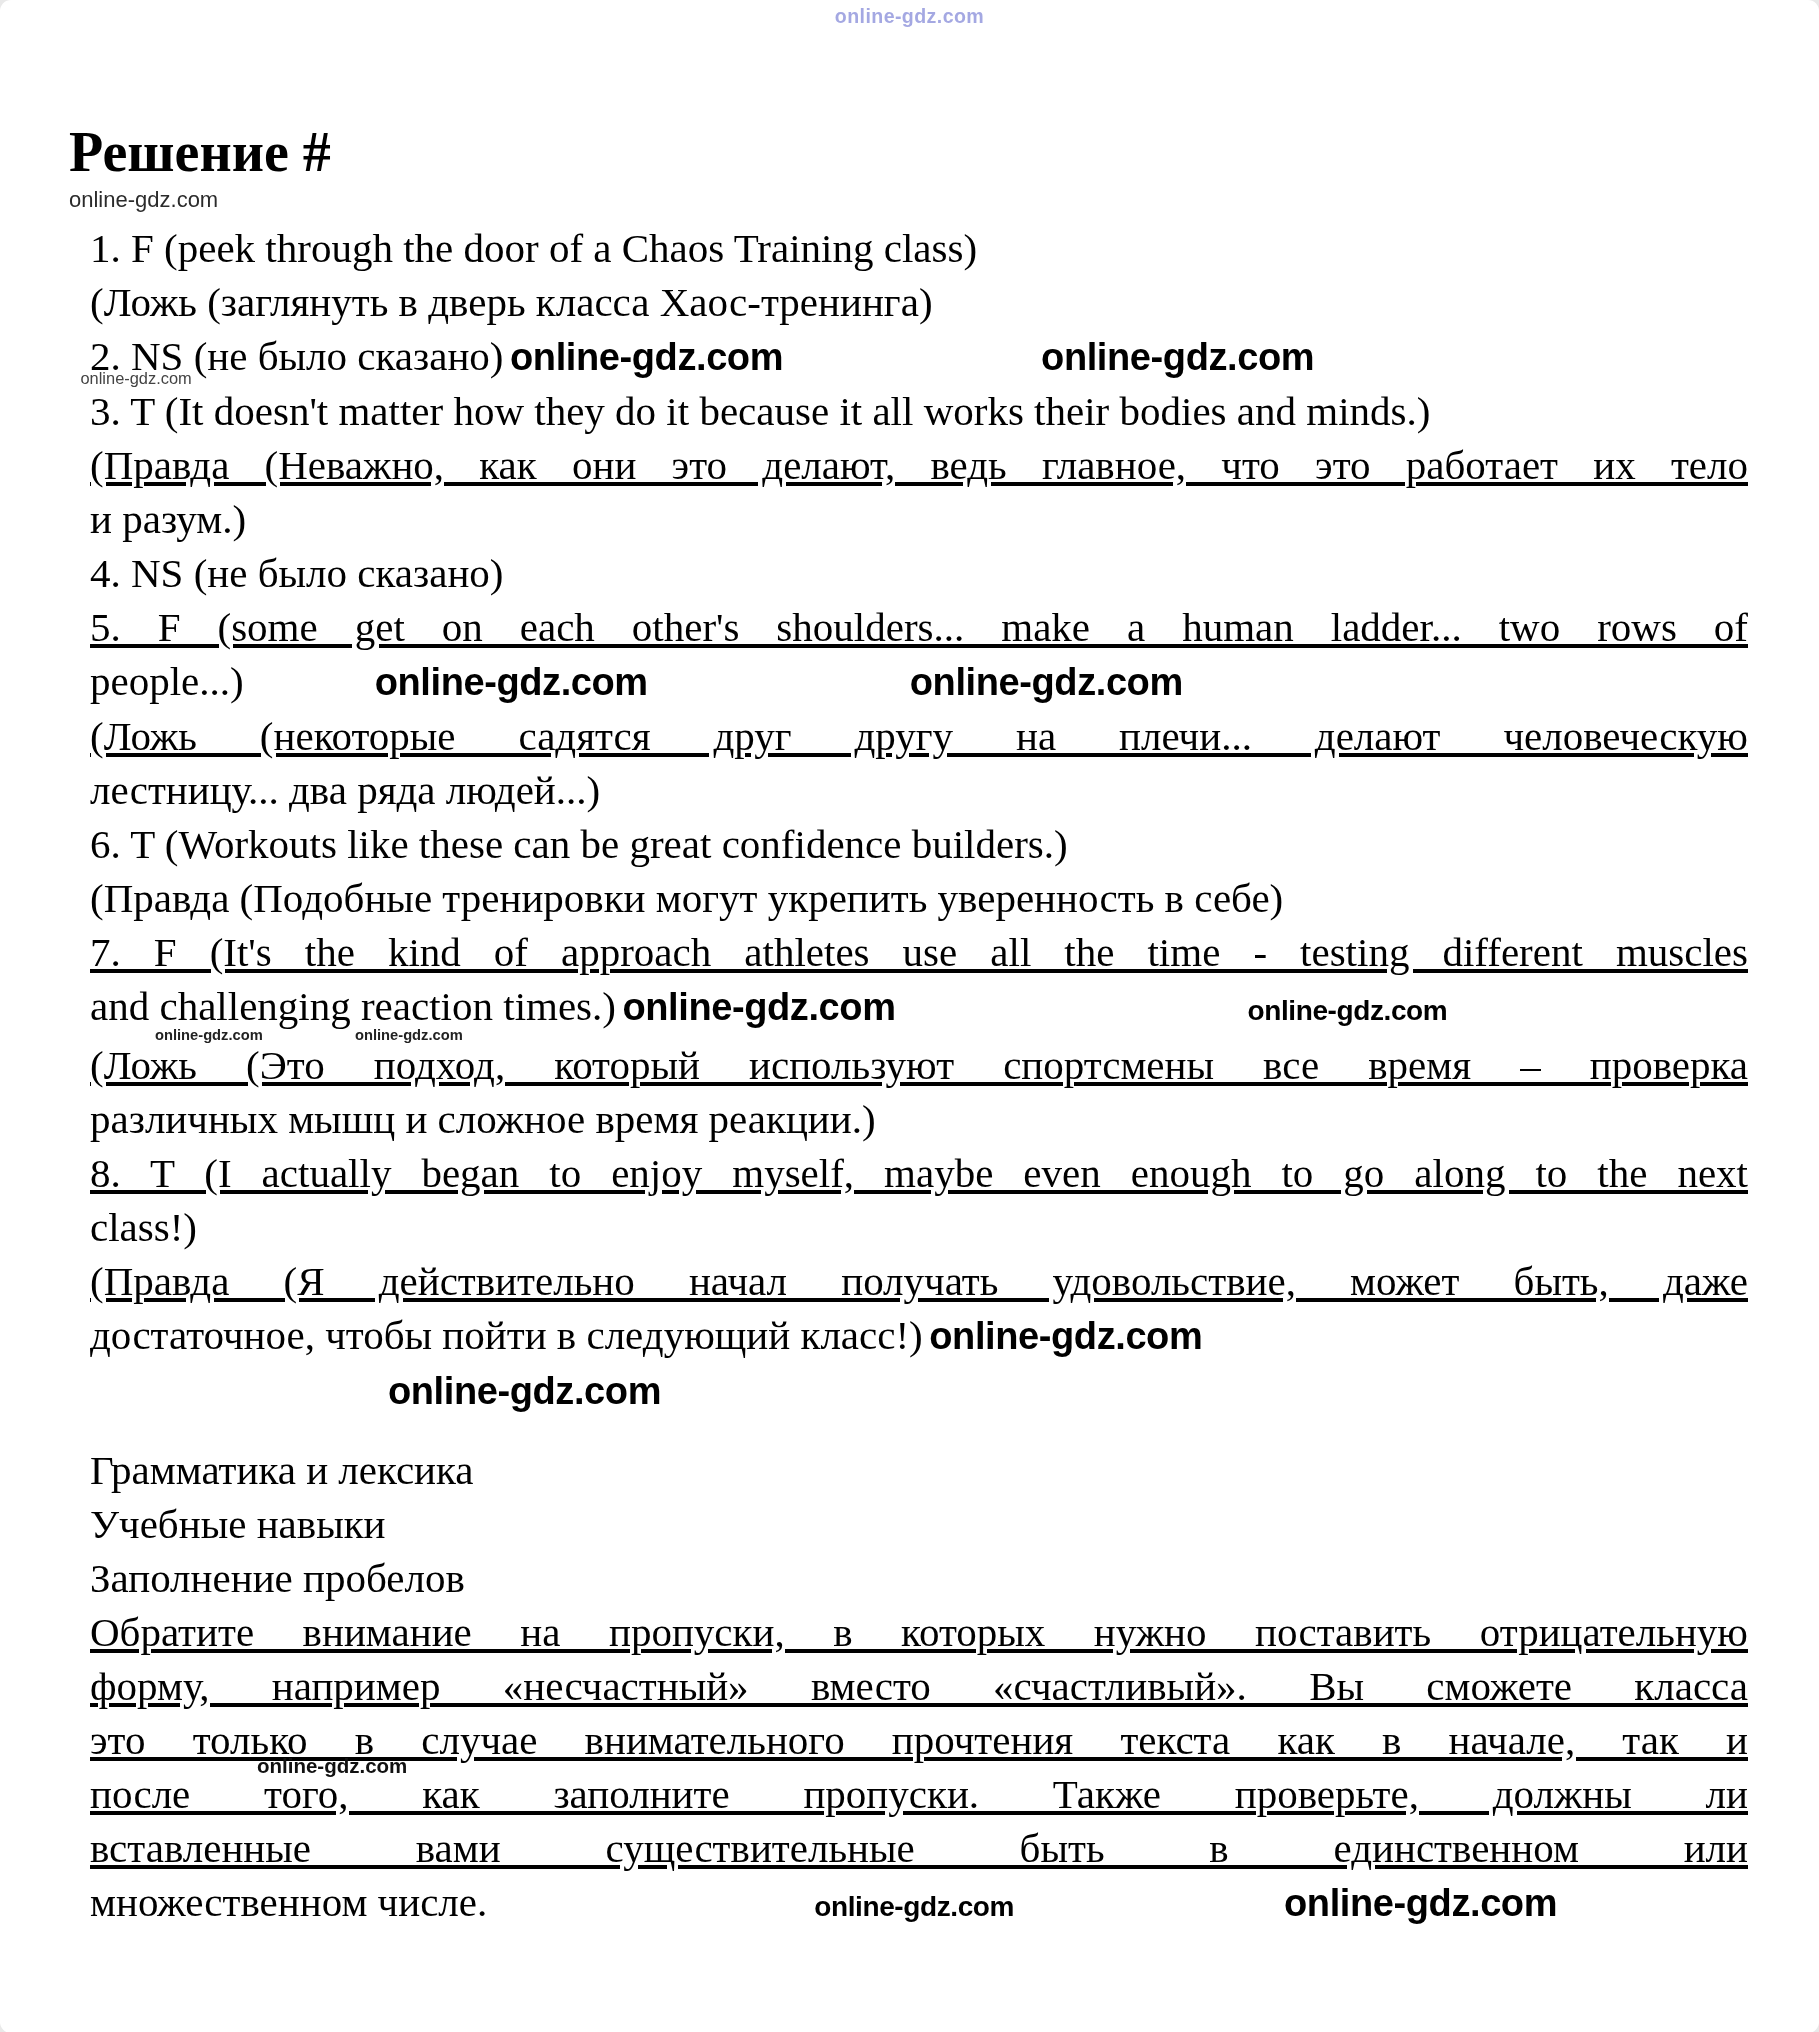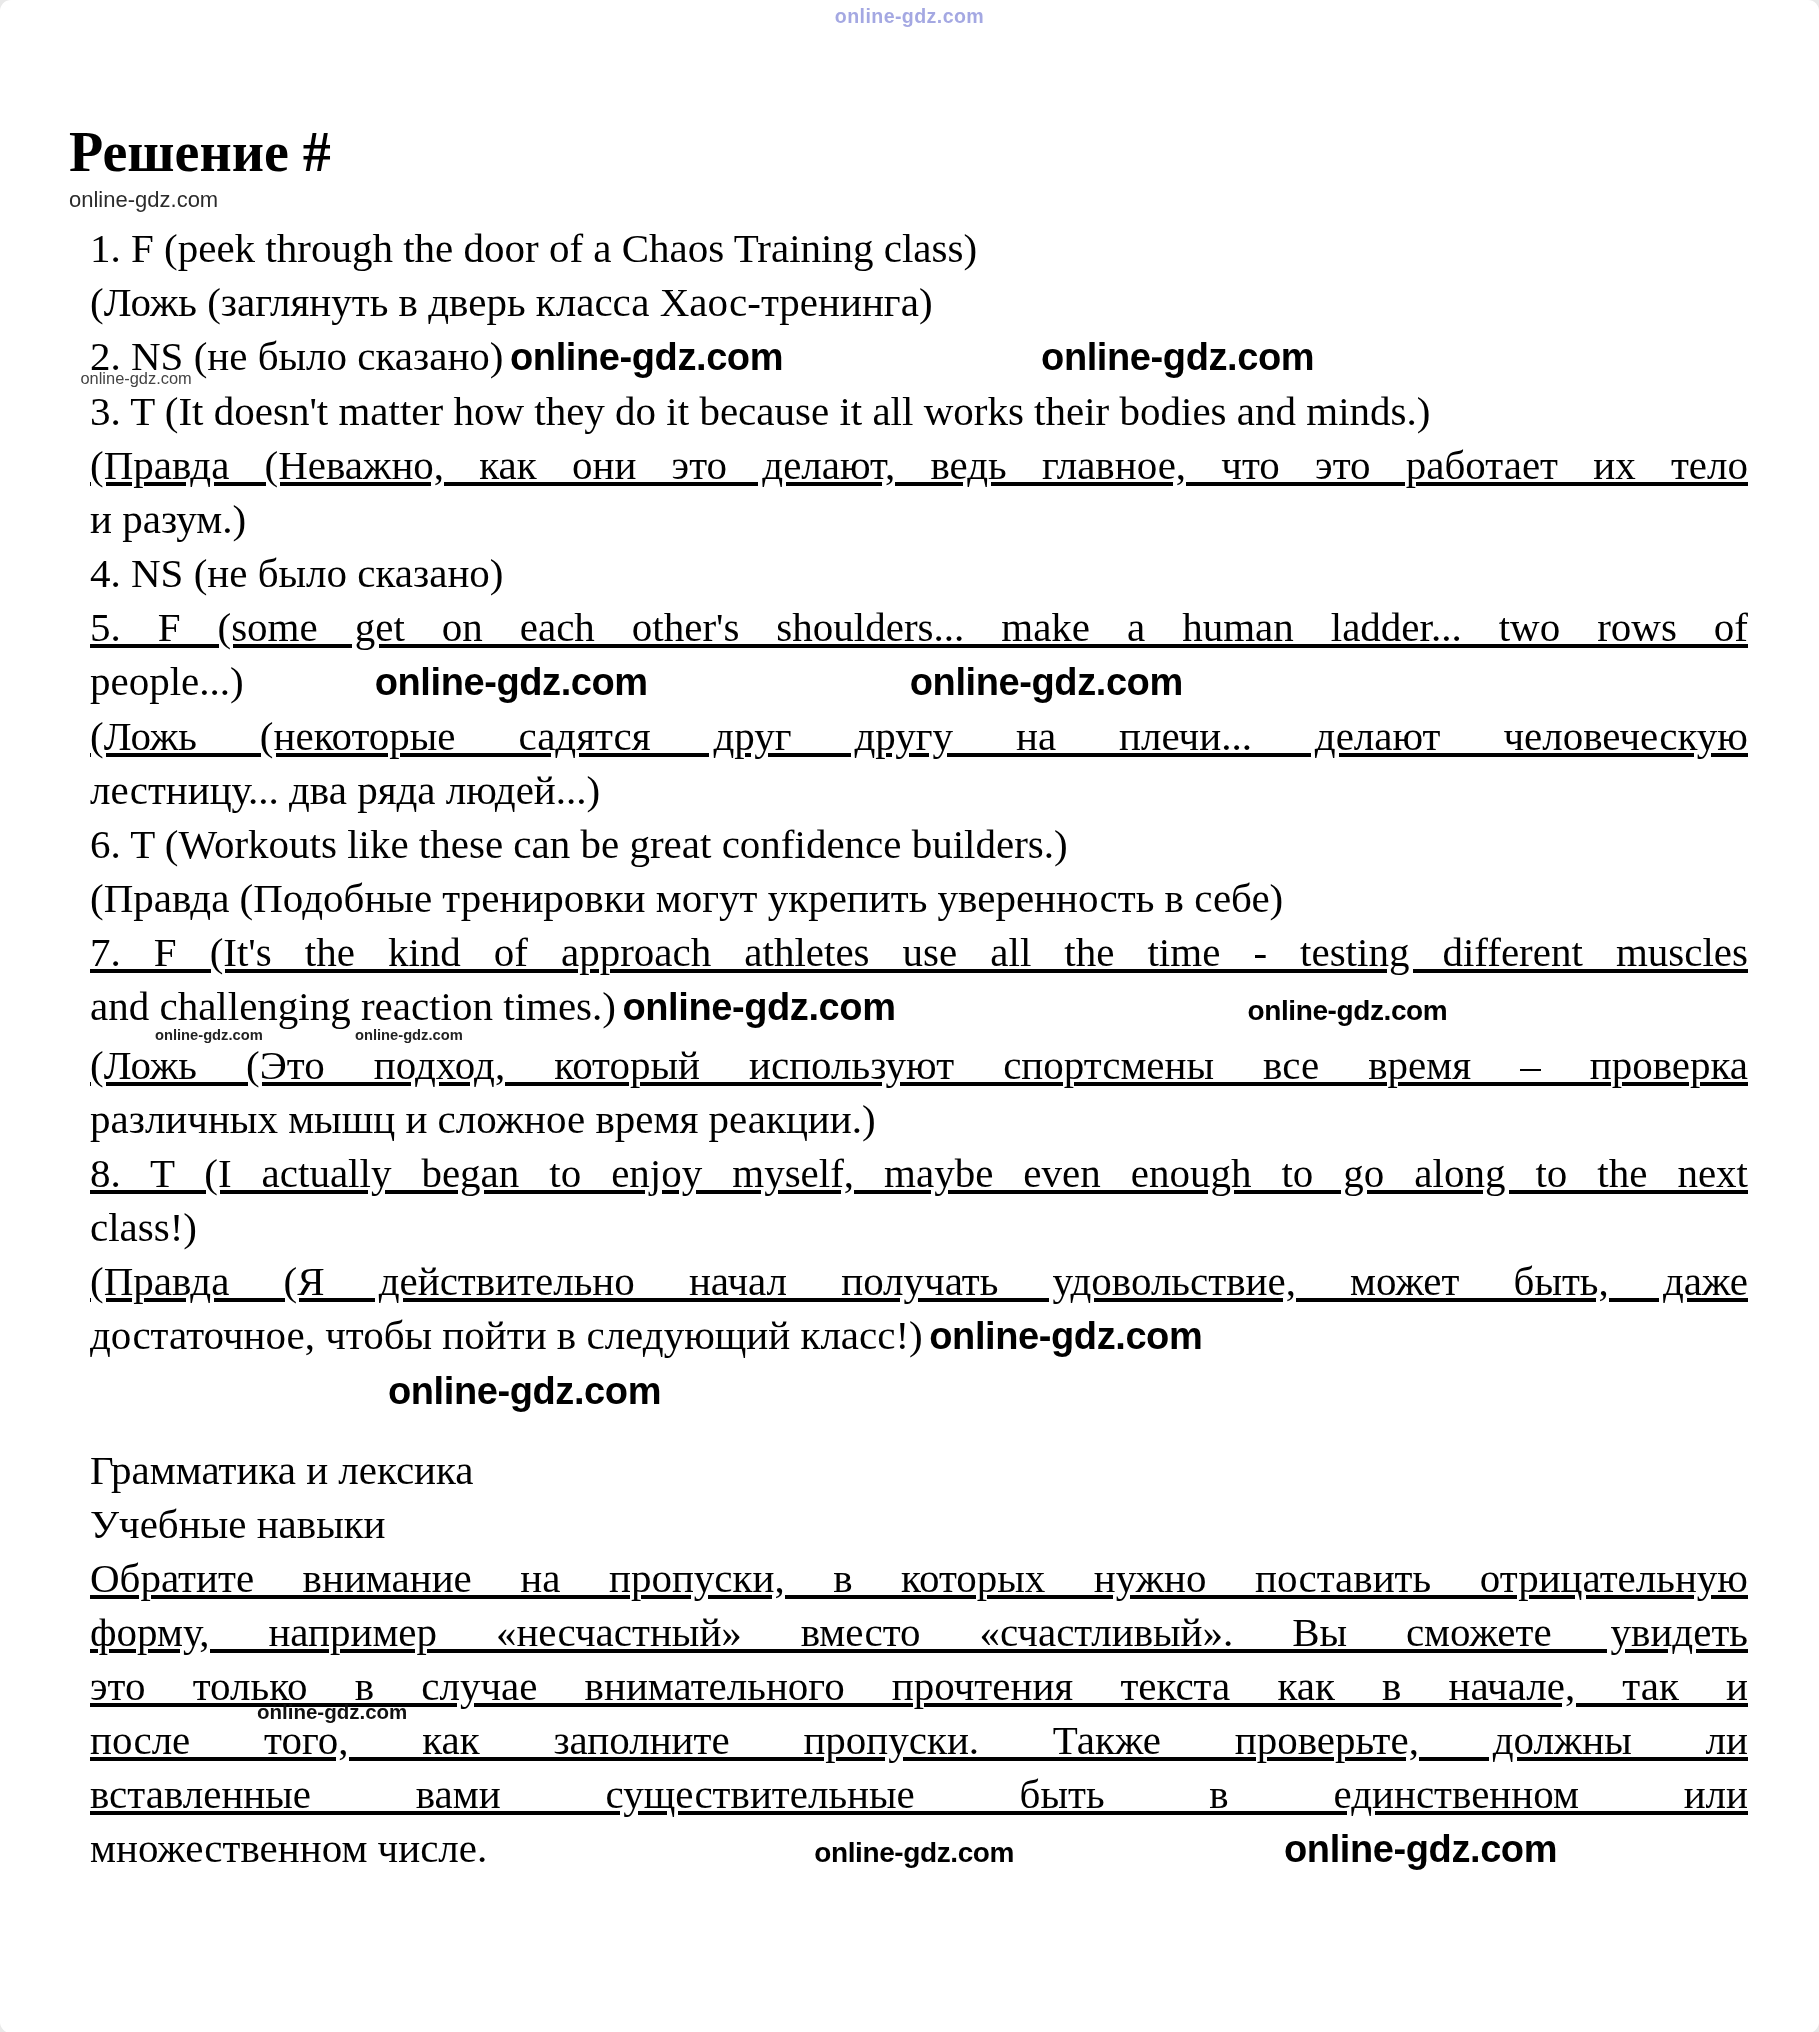--- a/index.html
+++ b/index.html
@@ -115,23 +115,24 @@
     </div>
 
     <div class="t-line">
       <span class="wm-big" style="margin-left:298px">online-gdz.com</span>
     </div>
 
     <div class="gap"></div>
 
     <div class="t-line">Грамматика и лексика</div>
     <div class="t-line">Учебные навыки</div>
+    <div class="t-line">Заполнение пробелов</div>
 
     <div class="t-line jl">Обратите внимание на пропуски, в которых нужно поставить отрицательную</div>
-    <div class="t-line jl">форму, например «несчастный» вместо «счастливый». Вы сможете увидеть</div>
+    <div class="t-line jl">форму, например «несчастный» вместо «счастливый». Вы сможете класса</div>
     <div class="t-line jl">это только в случае внимательного прочтения текста как в начале, так и</div>
     <div class="wm-row">
       <span class="wm-tiny" style="left:188px; top:-13px; font-size:20.5px; color:#111;">online-gdz.com</span>
     </div>
     <div class="t-line jl">после того, как заполните пропуски. Также проверьте, должны ли</div>
     <div class="t-line jl">вставленные вами существительные быть в единственном или</div>
 
     <div class="t-line">
       <span>множественном числе.</span><span class="wm-med" style="margin-left:327px">online-gdz.com</span><span class="wm-big" style="margin-left:270px">online-gdz.com</span>
     </div>

